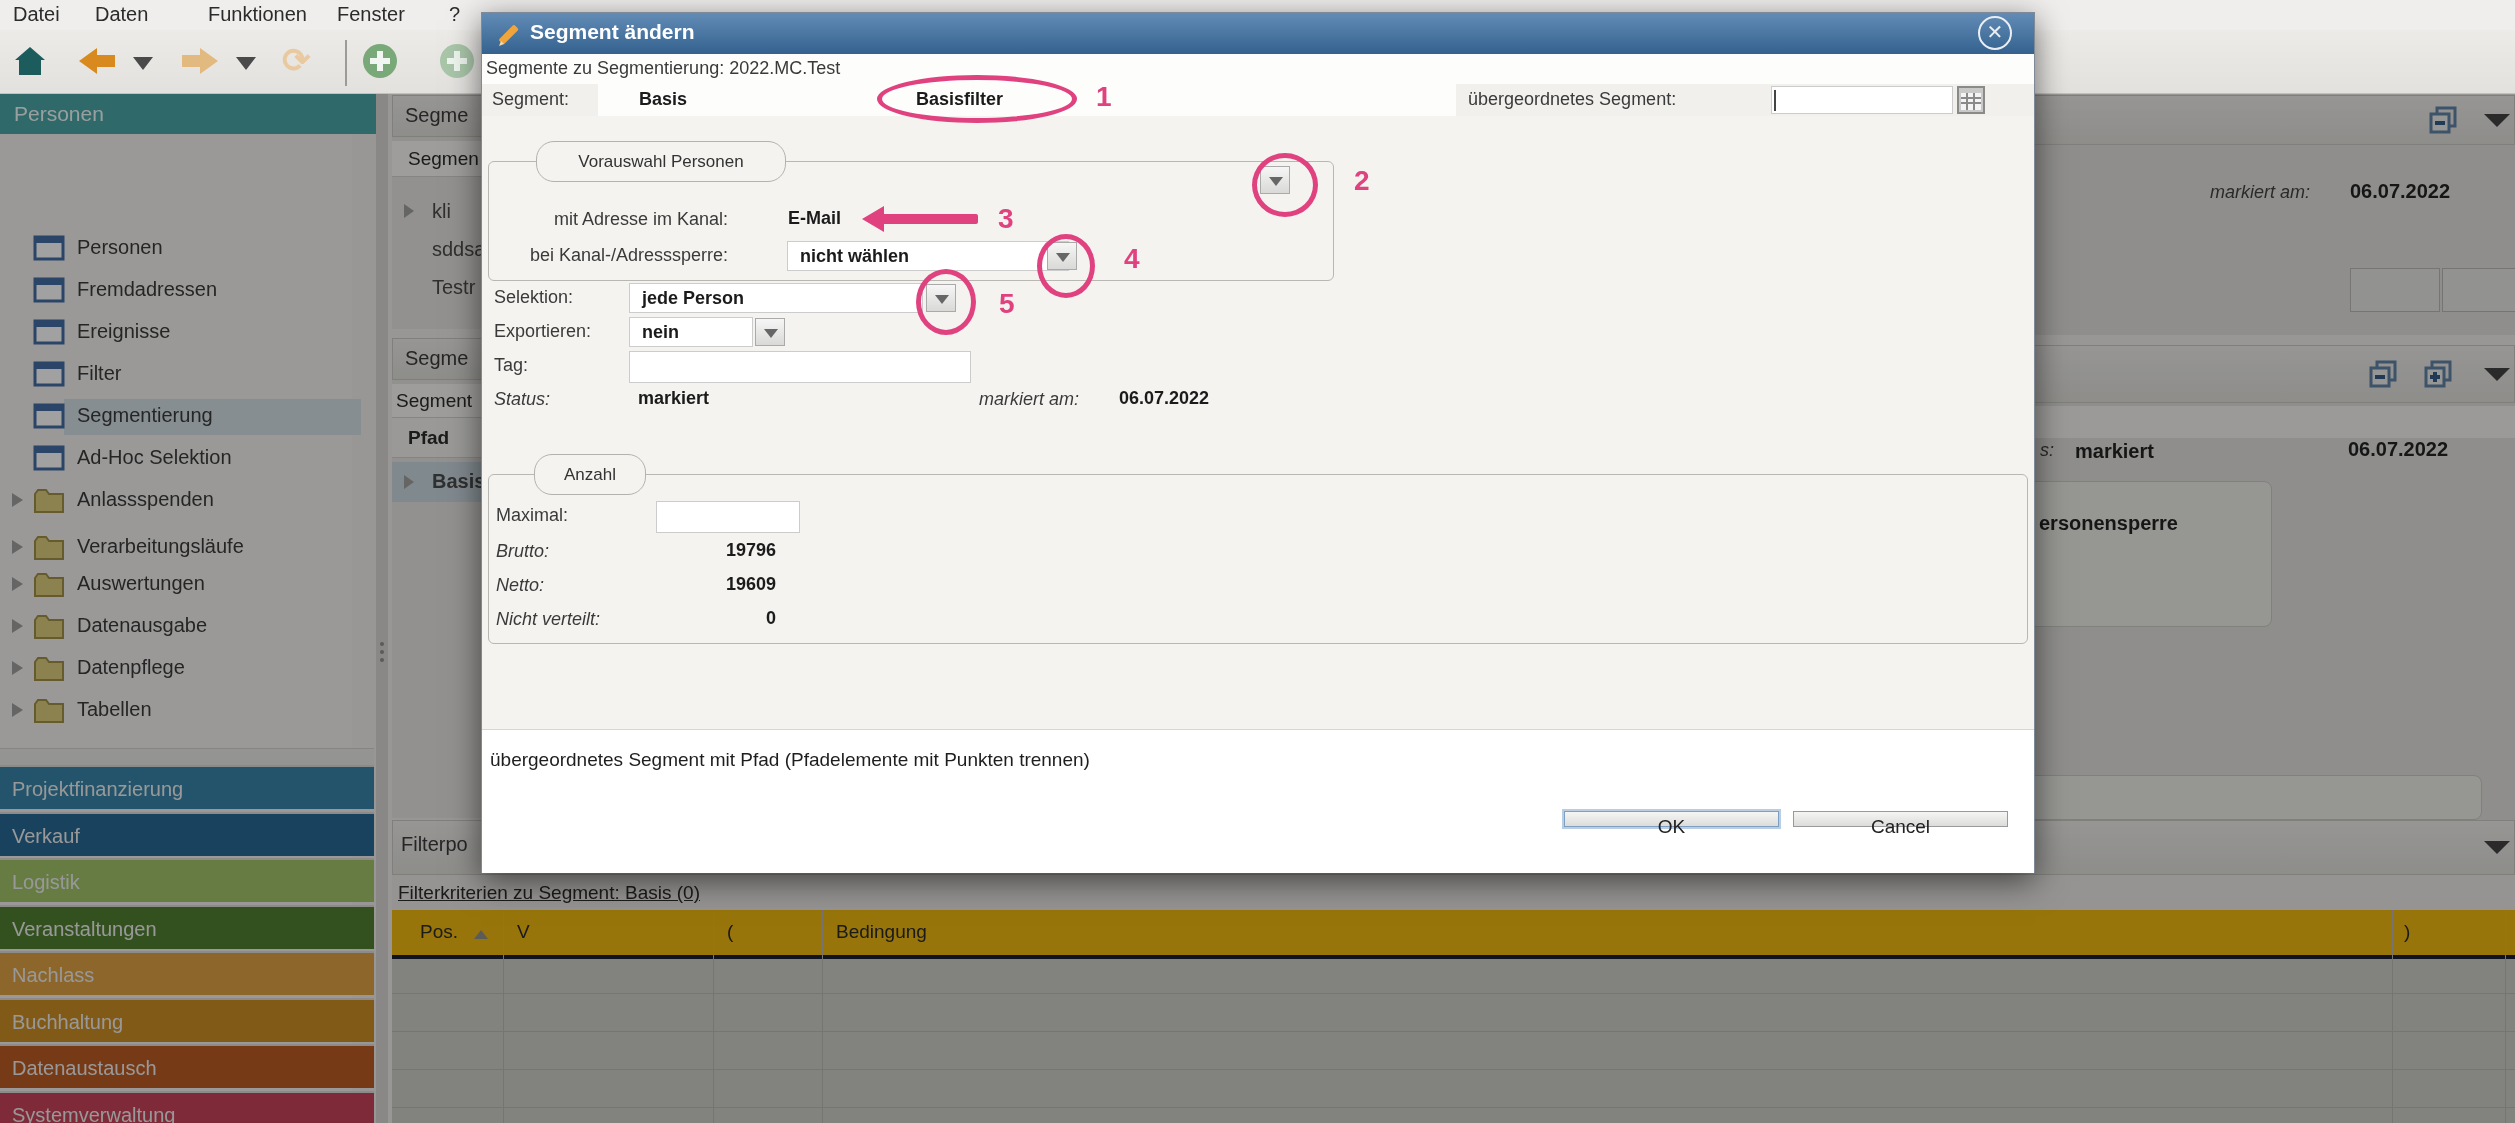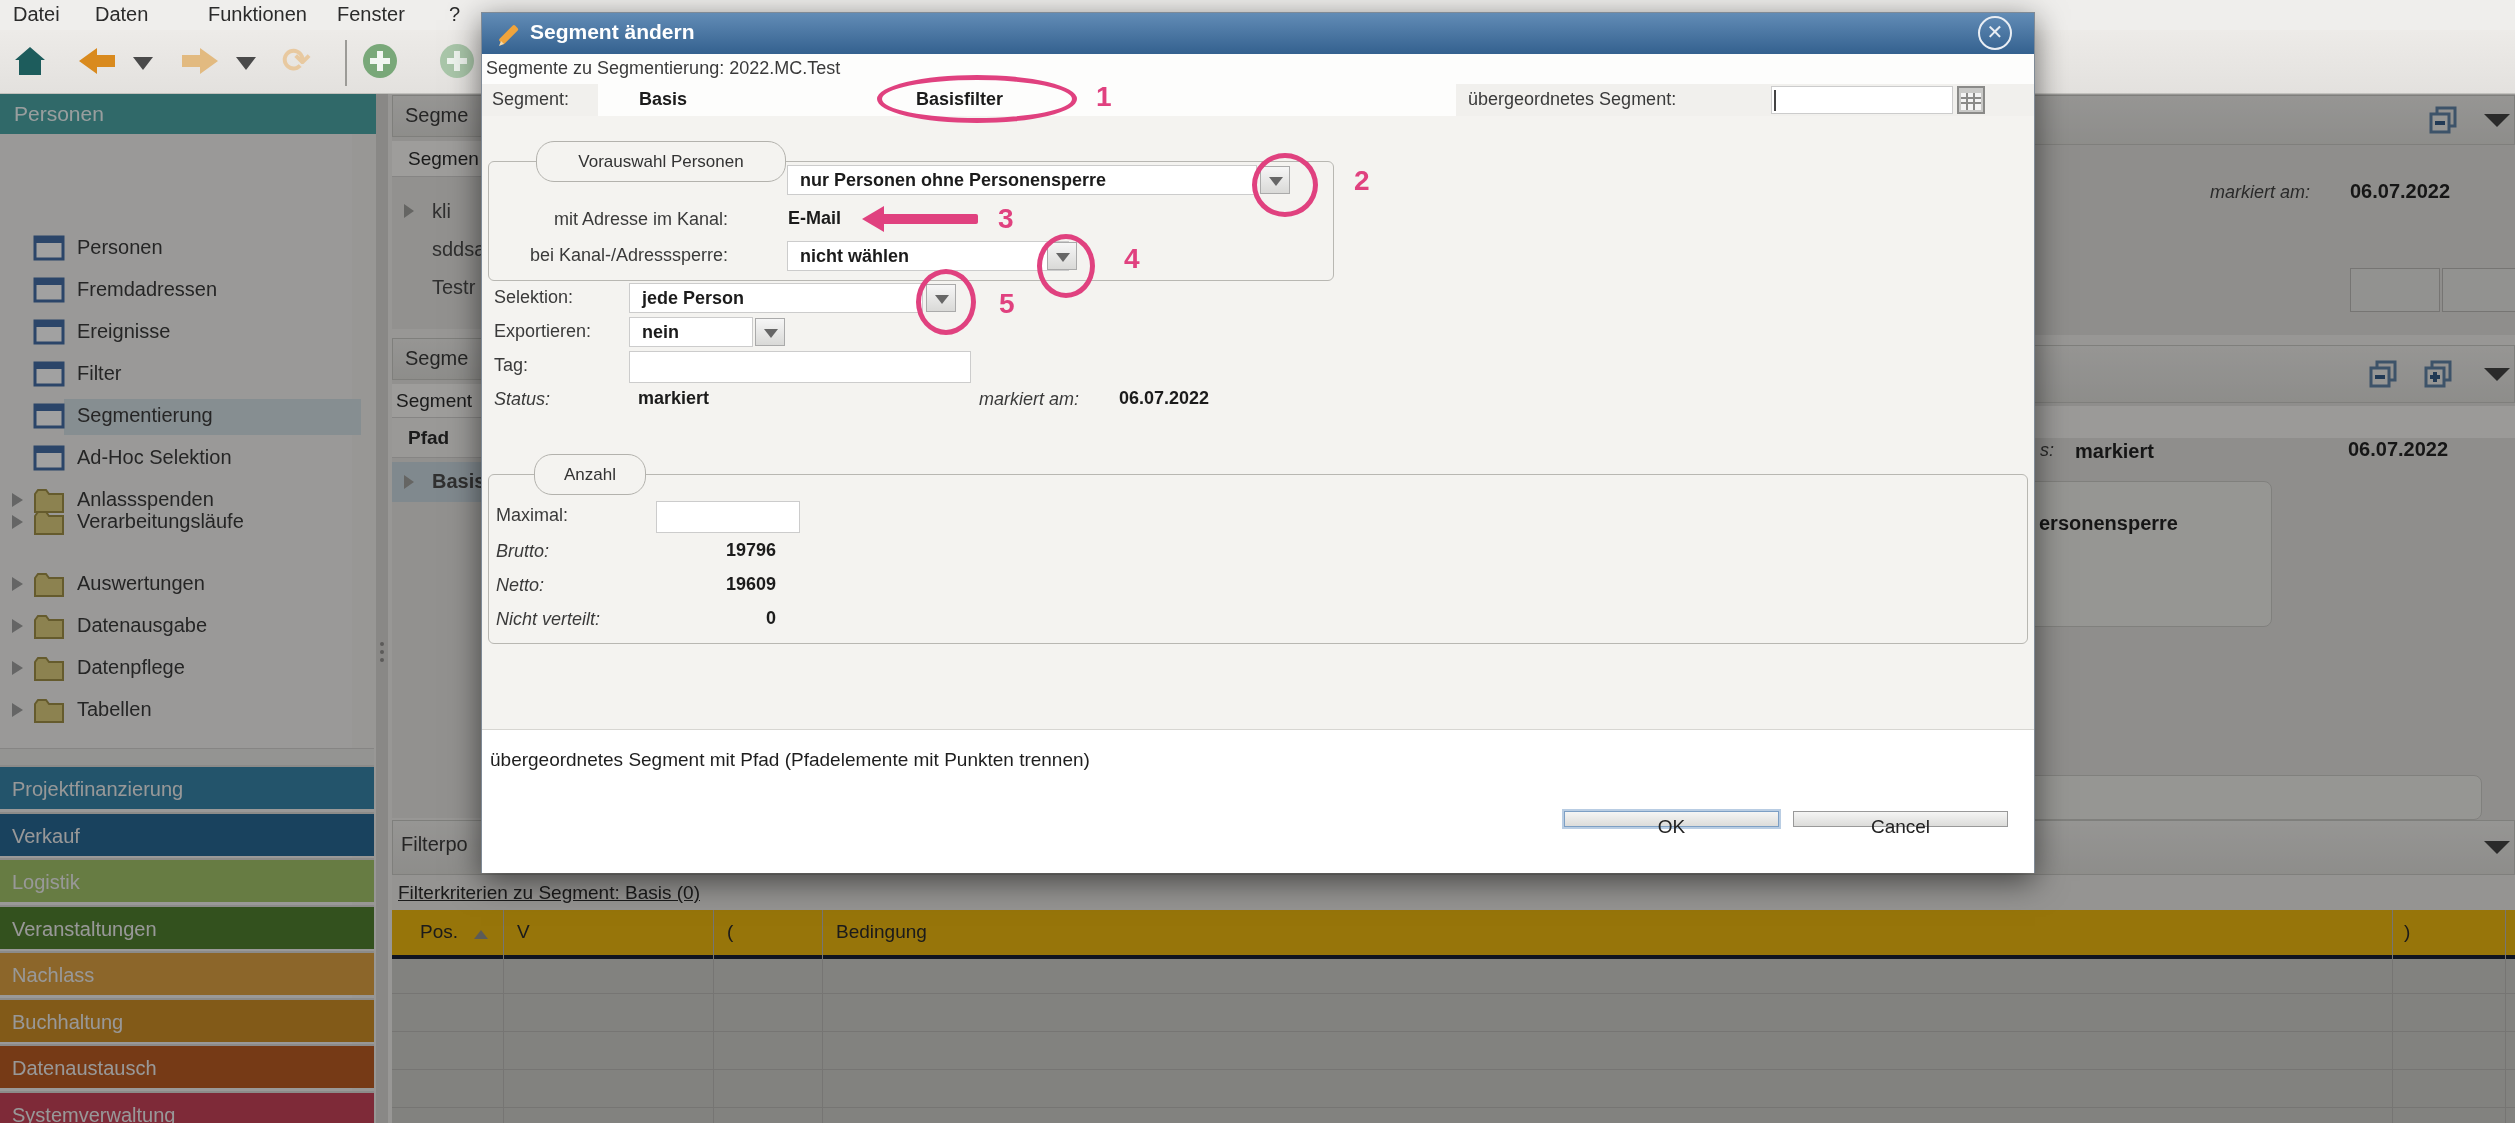--- a/index.html
+++ b/index.html
@@ -149,21 +149,21 @@
     <span class="lbl">Ad-Hoc Selektion</span>
   </div>
 
   <div class="tree-item" style="top:385px;">
     <div class="tree-caret"></div>
     <svg class="abs" style="left:33px;top:7px;" width="32" height="28">
         <path d="M2 8 L2 26 L30 26 L30 8 L16 8 L13 4 L5 4 L2 8 Z" fill="#d9c878" stroke="#9a8a40" stroke-width="2"></path>
       </svg>
     <span class="lbl">Anlassspenden</span>
   </div>
-  <div class="tree-item" style="top:407px;">
+  <div class="tree-item" style="top:432px;">
     <div class="tree-caret"></div>
     <svg class="abs" style="left:33px;top:7px;" width="32" height="28">
         <path d="M2 8 L2 26 L30 26 L30 8 L16 8 L13 4 L5 4 L2 8 Z" fill="#d9c878" stroke="#9a8a40" stroke-width="2"></path>
       </svg>
     <span class="lbl">Verarbeitungsläufe</span>
   </div>
   <div class="tree-item" style="top:469px;">
     <div class="tree-caret"></div>
     <svg class="abs" style="left:33px;top:7px;" width="32" height="28">
         <path d="M2 8 L2 26 L30 26 L30 8 L16 8 L13 4 L5 4 L2 8 Z" fill="#d9c878" stroke="#9a8a40" stroke-width="2"></path>
@@ -327,23 +327,20 @@
     <div class="abs" style="left:2px;top:3px;width:2px;height:21px;background:#444;"></div>
   </div>
   <svg class="abs" style="left:1474px;top:72px;" width="30" height="30">
       <rect x="2" y="2" width="26" height="26" fill="#c9c9c7" stroke="#8a8a88" stroke-width="2"></rect>
       <rect x="5" y="8" width="20" height="17" fill="#f4f4f4"></rect>
       <path d="M5 13 H25 M5 18 H25 M11 8 V25 M18 8 V25" stroke="#8a8a88" stroke-width="2" fill="none"></path>
     </svg>
 
   <div class="groupbox" style="left:6px;top:148px;width:844px;height:118px;"></div>
   <div class="legend" style="left:54px;top:128px;width:250px;height:41px;line-height:39px;">Vorauswahl Personen</div>
-  <div class="field" style="left:305px;top:152px;width:470px;height:30px;">
-    <span class="abs b17" style="left:12px;top:4px;">nur Personen ohne Personensperre</span>
-  </div>
   <div class="ddbtn" style="left:778px;top:153px;"></div>
   <span class="abs t17" style="left:72px;top:196px;">mit Adresse im Kanal:</span>
   <span class="abs b17" style="left:306px;top:195px;">E-Mail</span>
   <span class="abs t17" style="left:48px;top:232px;">bei Kanal-/Adresssperre:</span>
   <div class="field" style="left:305px;top:228px;width:282px;height:30px;">
     <span class="abs b17" style="left:12px;top:4px;">nicht wählen</span>
   </div>
   <div class="ddbtn" style="left:565px;top:229px;"></div>
 
   <span class="abs t17" style="left:12px;top:274px;">Selektion:</span>

